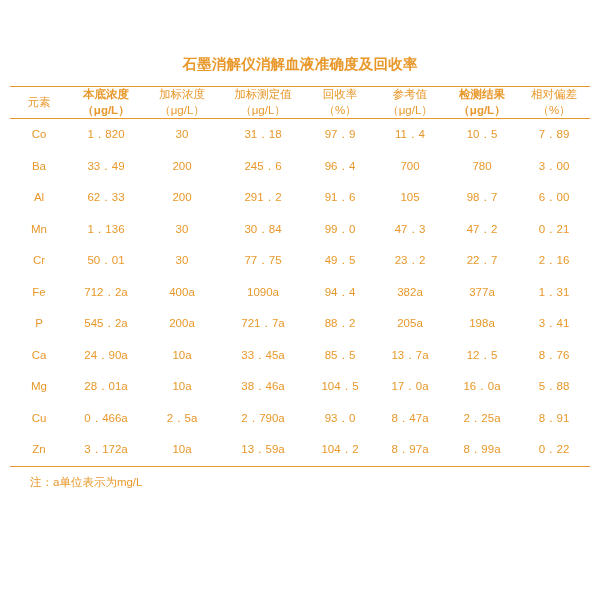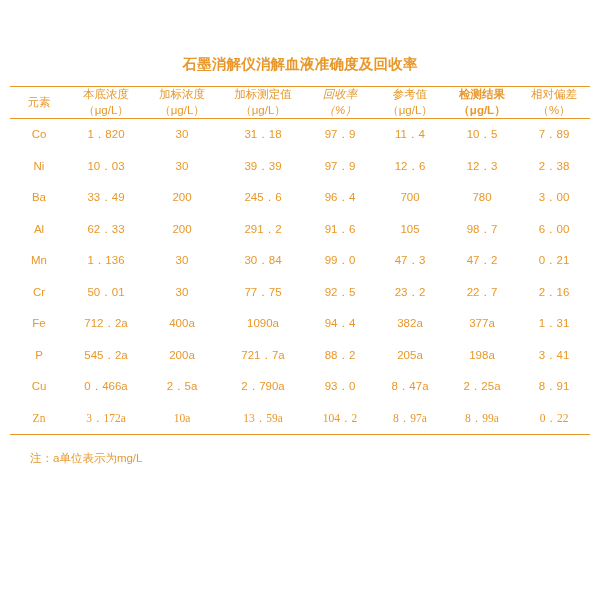--- a/index.html
+++ b/index.html
@@ -52,30 +52,29 @@
   thead tr {
     border-top: 1.6px solid #e8982a;
     border-bottom: 1.6px solid #e8982a;
   }
   tbody td {
     height: 31.5px;
     line-height: 31.5px;
   }
   tbody tr:last-child {
     border-bottom: 1.6px solid #e8982a;
-    font-family: Liberation Serif, serif;
   }
   td.elem, th.elem {
     text-align: left;
     padding-left: 10px;
   }
   .note {
     width: 560px;
     margin: 0 auto;
-    padding-top: 16px;
+    padding-top: 8px;
     font-size: 11.5px;
     color: #e8982a;
     text-align: left;
     padding-left: 10px;
     box-sizing: border-box;
   }
   .unit-line {
     display: block;
   }
 </style>
@@ -86,33 +85,33 @@
 
   <div class="title">石墨消解仪消解血液准确度及回收率</div>
 
   <table class="data">
     <thead>
       <tr>
         <th class="elem" style="width:58px;">
           <span class="unit-line">元素</span>
           <span class="unit-line"></span>
         </th>
-        <th style="width:76px;">
+        <th style="width:76px;font-weight:bold;">
           <span class="unit-line">本底浓度</span>
           <span class="unit-line">（μg/L）</span>
         </th>
         <th style="width:76px;">
           <span class="unit-line">加标浓度</span>
           <span class="unit-line">（μg/L）</span>
         </th>
         <th style="width:86px;">
           <span class="unit-line">加标测定值</span>
           <span class="unit-line">（μg/L）</span>
         </th>
-        <th style="width:68px;font-style:italic;">
+        <th style="width:68px;">
           <span class="unit-line">回收率</span>
           <span class="unit-line">（%）</span>
         </th>
         <th style="width:72px;">
           <span class="unit-line">参考值</span>
           <span class="unit-line">（μg/L）</span>
         </th>
         <th style="width:72px;font-weight:bold;">
           <span class="unit-line">检测结果</span>
           <span class="unit-line">（μg/L）</span>
@@ -128,30 +127,20 @@
         <td class="elem">Co</td>
         <td>1．820</td>
         <td>30</td>
         <td>31．18</td>
         <td>97．9</td>
         <td>11．4</td>
         <td>10．5</td>
         <td>7．89</td>
       </tr>
       <tr>
-        <td class="elem">Ni</td>
-        <td>10．03</td>
-        <td>30</td>
-        <td>39．39</td>
-        <td>97．9</td>
-        <td>12．6</td>
-        <td>12．3</td>
-        <td>2．38</td>
-      </tr>
-      <tr>
         <td class="elem">Ba</td>
         <td>33．49</td>
         <td>200</td>
         <td>245．6</td>
         <td>96．4</td>
         <td>700</td>
         <td>780</td>
         <td>3．00</td>
       </tr>
       <tr>
@@ -172,21 +161,21 @@
         <td>99．0</td>
         <td>47．3</td>
         <td>47．2</td>
         <td>0．21</td>
       </tr>
       <tr>
         <td class="elem">Cr</td>
         <td>50．01</td>
         <td>30</td>
         <td>77．75</td>
-        <td>92．5</td>
+        <td>49．5</td>
         <td>23．2</td>
         <td>22．7</td>
         <td>2．16</td>
       </tr>
       <tr>
         <td class="elem">Fe</td>
         <td>712．2a</td>
         <td>400a</td>
         <td>1090a</td>
         <td>94．4</td>
@@ -198,20 +187,40 @@
         <td class="elem">P</td>
         <td>545．2a</td>
         <td>200a</td>
         <td>721．7a</td>
         <td>88．2</td>
         <td>205a</td>
         <td>198a</td>
         <td>3．41</td>
       </tr>
       <tr>
+        <td class="elem">Ca</td>
+        <td>24．90a</td>
+        <td>10a</td>
+        <td>33．45a</td>
+        <td>85．5</td>
+        <td>13．7a</td>
+        <td>12．5</td>
+        <td>8．76</td>
+      </tr>
+      <tr>
+        <td class="elem">Mg</td>
+        <td>28．01a</td>
+        <td>10a</td>
+        <td>38．46a</td>
+        <td>104．5</td>
+        <td>17．0a</td>
+        <td>16．0a</td>
+        <td>5．88</td>
+      </tr>
+      <tr>
         <td class="elem">Cu</td>
         <td>0．466a</td>
         <td>2．5a</td>
         <td>2．790a</td>
         <td>93．0</td>
         <td>8．47a</td>
         <td>2．25a</td>
         <td>8．91</td>
       </tr>
       <tr>

